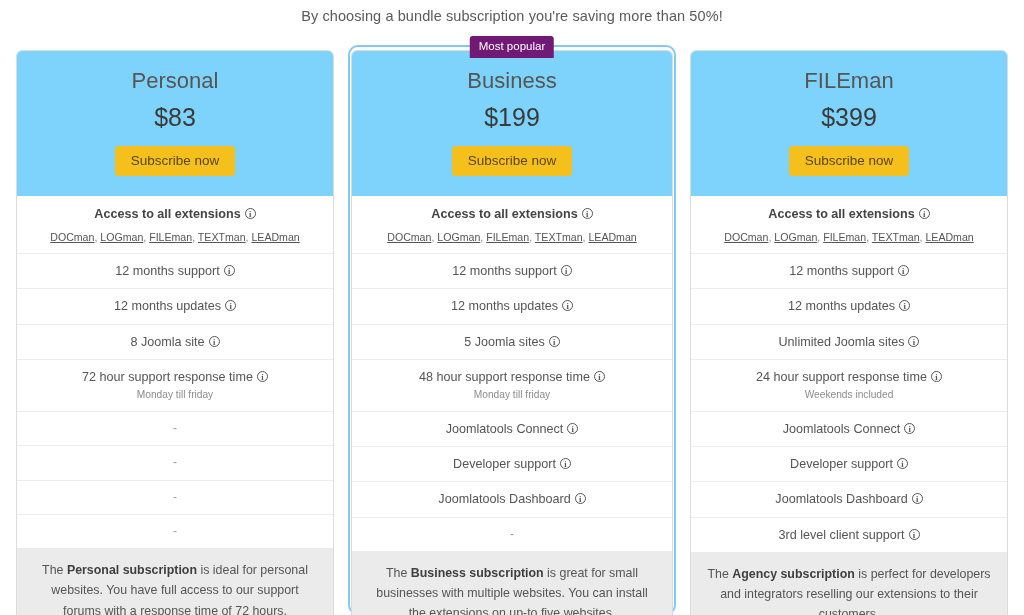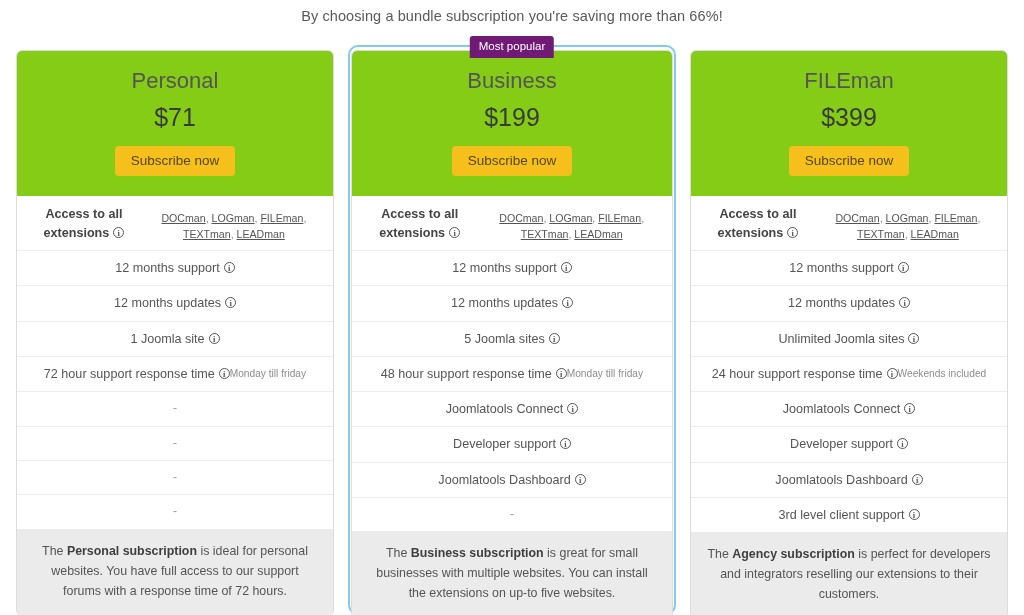--- a/index.html
+++ b/index.html
@@ -66,21 +66,21 @@
 
   .card {
     position: relative;
     border: 1px solid #dcdcdc;
     border-radius: 6px;
     background: #ffffff;
     overflow: hidden;
   }
 
   .card-head {
-    background: #84cc16;
+    background: #7dd3fc;
     text-align: center;
     padding: 16px 11px 20px;
   }
   .plan-name {
     font-size: 22px;
     color: #555555;
     font-weight: 400;
     margin: 0 0 6px;
     line-height: 1.3;
   }
@@ -107,20 +107,21 @@
   .features { background: #ffffff; }
 
   .frow {
     border-bottom: 1px solid #ededed;
     text-align: center;
     padding: 8px 8px;
     font-size: 12.6px;
     color: #555555;
     min-height: 32px;
     display: flex;
+    flex-direction: column;
     justify-content: center;
     line-height: 1.45;
   }
   .frow:last-child { border-bottom: none; }
 
   .frow.top { padding: 9px 8px 8px; }
   .frow-title {
     font-weight: bold;
     color: #444444;
     font-size: 12.6px;
@@ -174,39 +175,39 @@
     color: #555555;
     line-height: 1.62;
   }
   .card-foot b { color: #3f3f3f; font-weight: bold; }
 </style>
 </head>
 <body>
 
 <div class="page">
 
-  <div class="headline">By choosing a bundle subscription you're saving more than 66%!</div>
+  <div class="headline">By choosing a bundle subscription you're saving more than 50%!</div>
 
   <div class="cards" id="cards">
       <div class="card-wrap">
         <div class="card">
-          <div class="card-head"><div class="plan-name">Personal</div><div class="plan-price">$71</div><button class="subscribe-btn">Subscribe now</button></div>
+          <div class="card-head"><div class="plan-name">Personal</div><div class="plan-price">$83</div><button class="subscribe-btn">Subscribe now</button></div>
           <div class="features">
             <div class="frow top">
               <div><span class="frow-title">Access to all extensions</span><span class="info-icon"></span></div>
               <div class="ext-links"><a href="#">DOCman</a><span class="ext-sep">, </span><a href="#">LOGman</a><span class="ext-sep">, </span><a href="#">FILEman</a><span class="ext-sep">, </span><a href="#">TEXTman</a><span class="ext-sep">, </span><a href="#">LEADman</a></div>
             </div>
             <div class="frow">
               <div><span>12 months support</span><span class="info-icon"></span></div>
             </div>
             <div class="frow">
               <div><span>12 months updates</span><span class="info-icon"></span></div>
             </div>
             <div class="frow">
-              <div><span>1 Joomla site</span><span class="info-icon"></span></div>
+              <div><span>8 Joomla site</span><span class="info-icon"></span></div>
             </div>
             <div class="frow">
               <div><span>72 hour support response time</span><span class="info-icon"></span></div>
               <div class="sub">Monday till friday</div>
             </div>
             <div class="frow empty">
               <div><span>-</span></div>
             </div>
             <div class="frow empty">
               <div><span>-</span></div>

